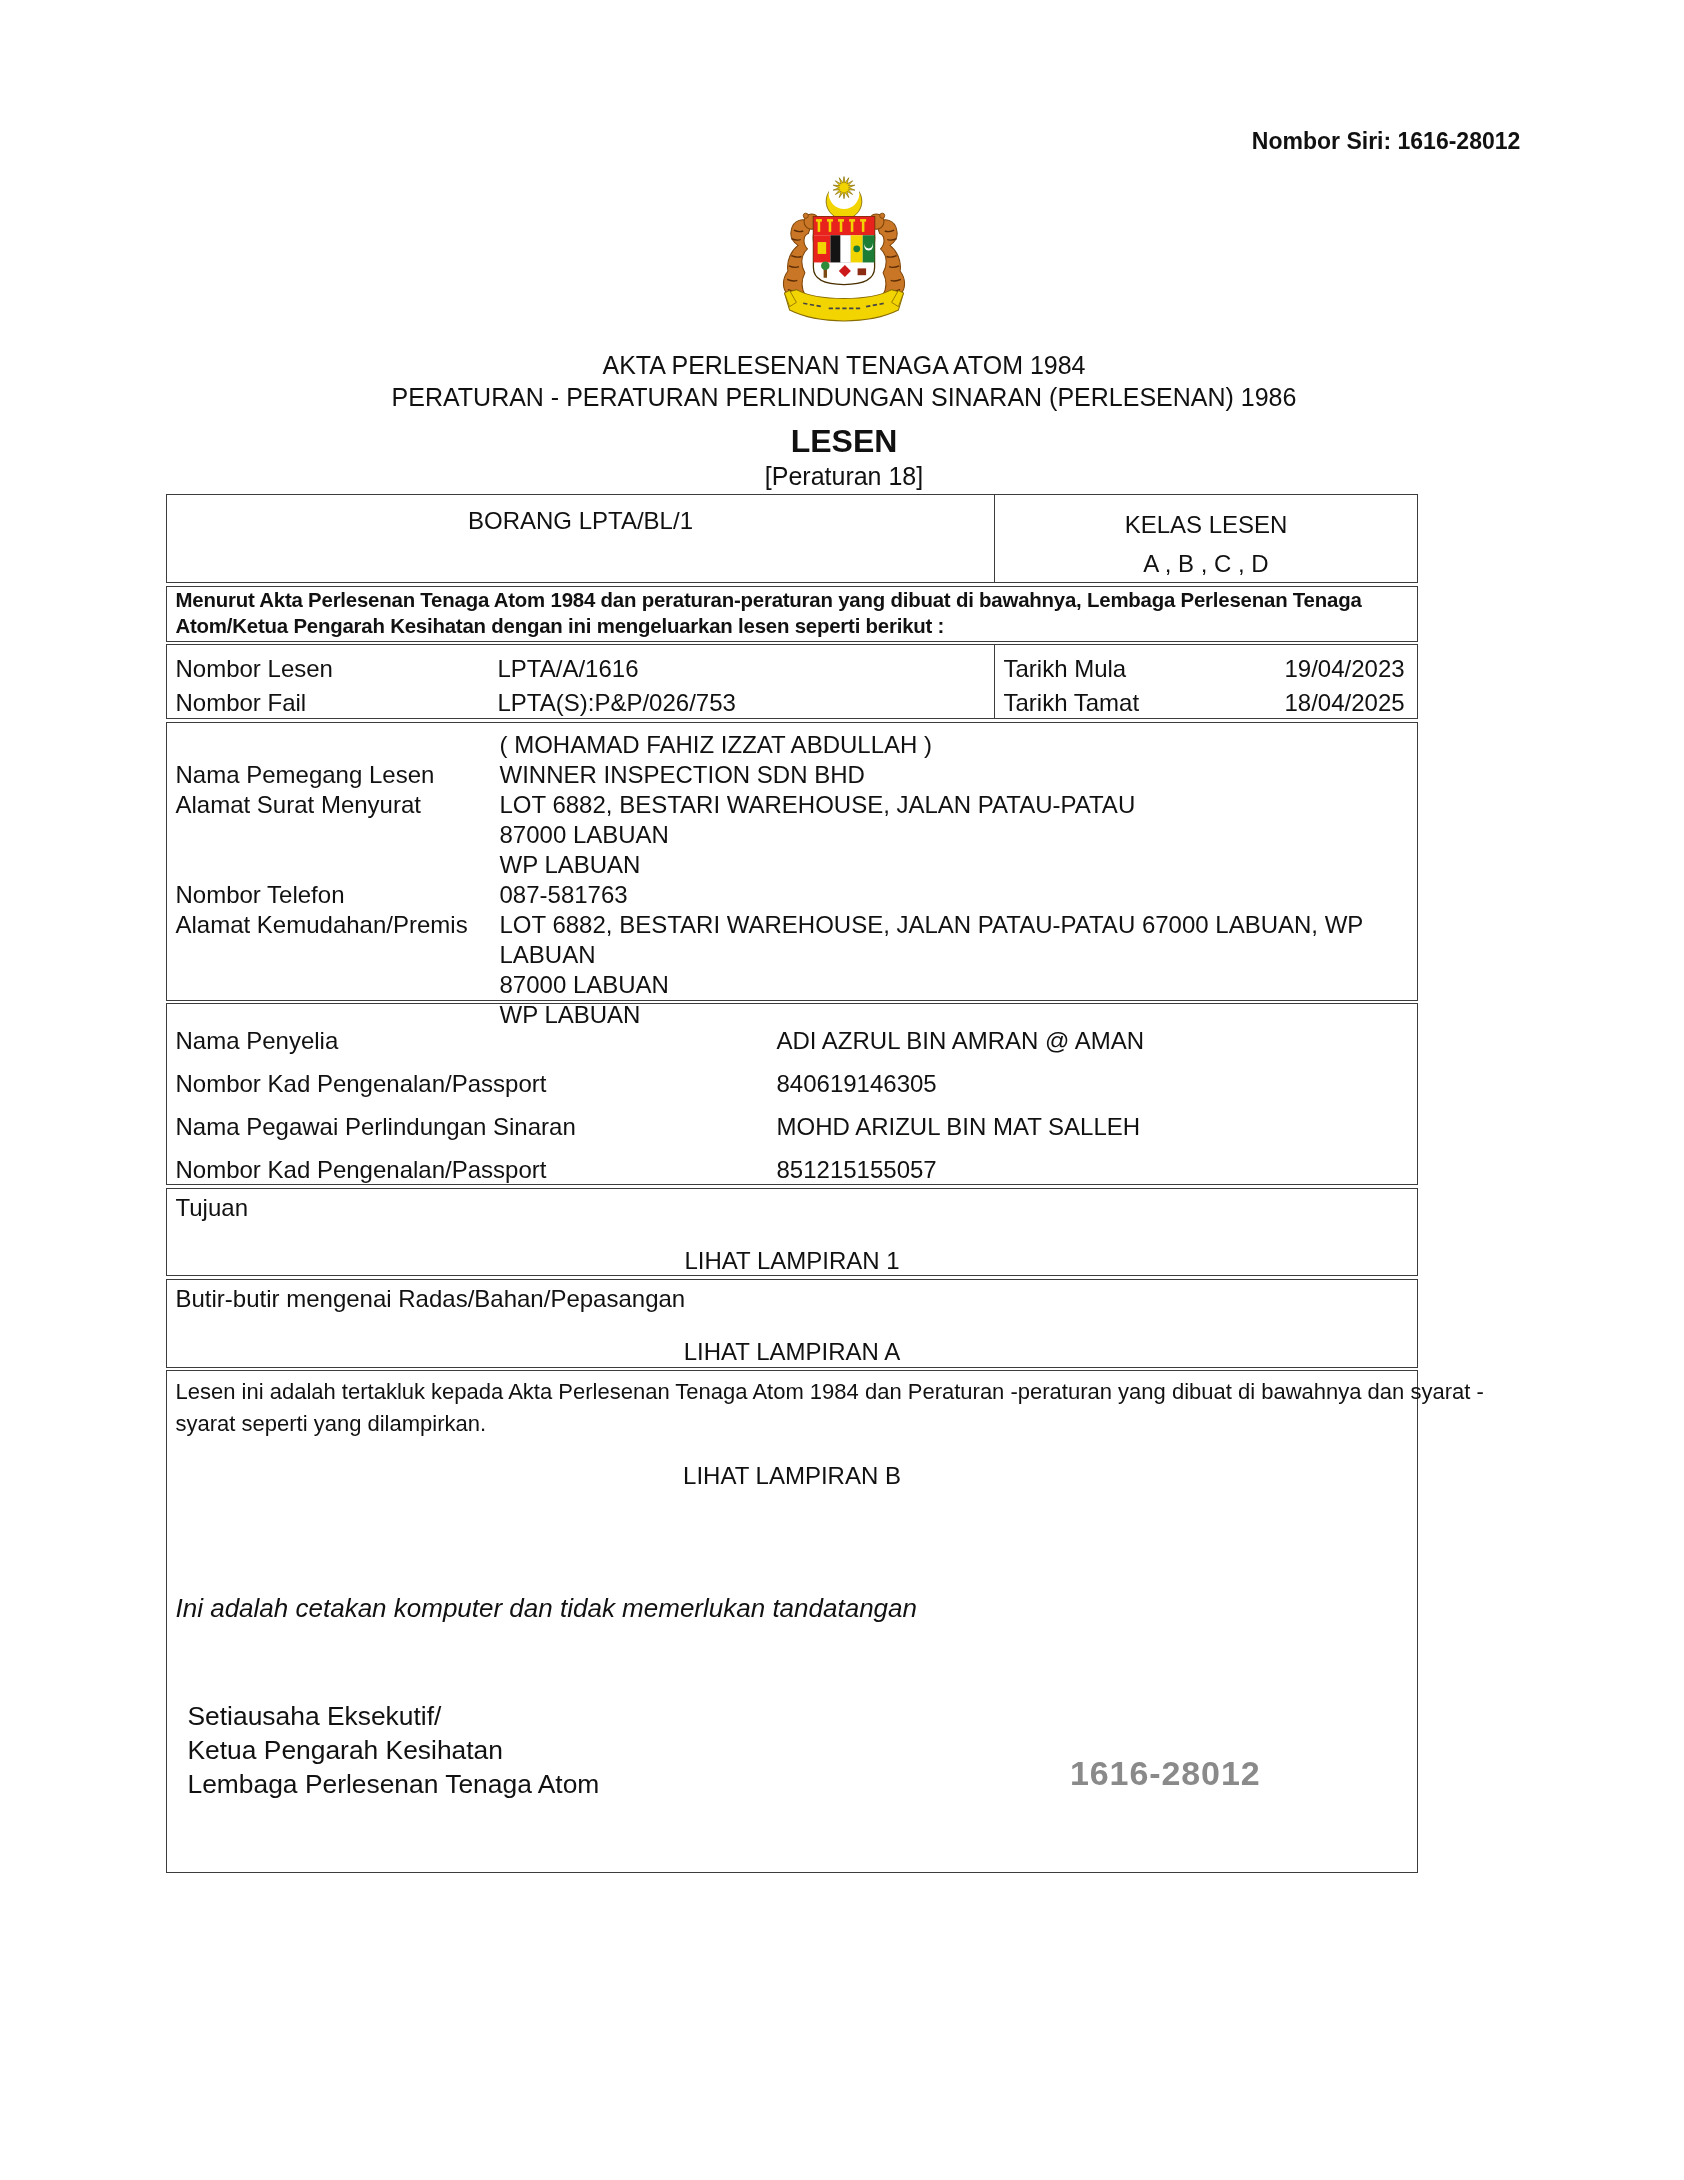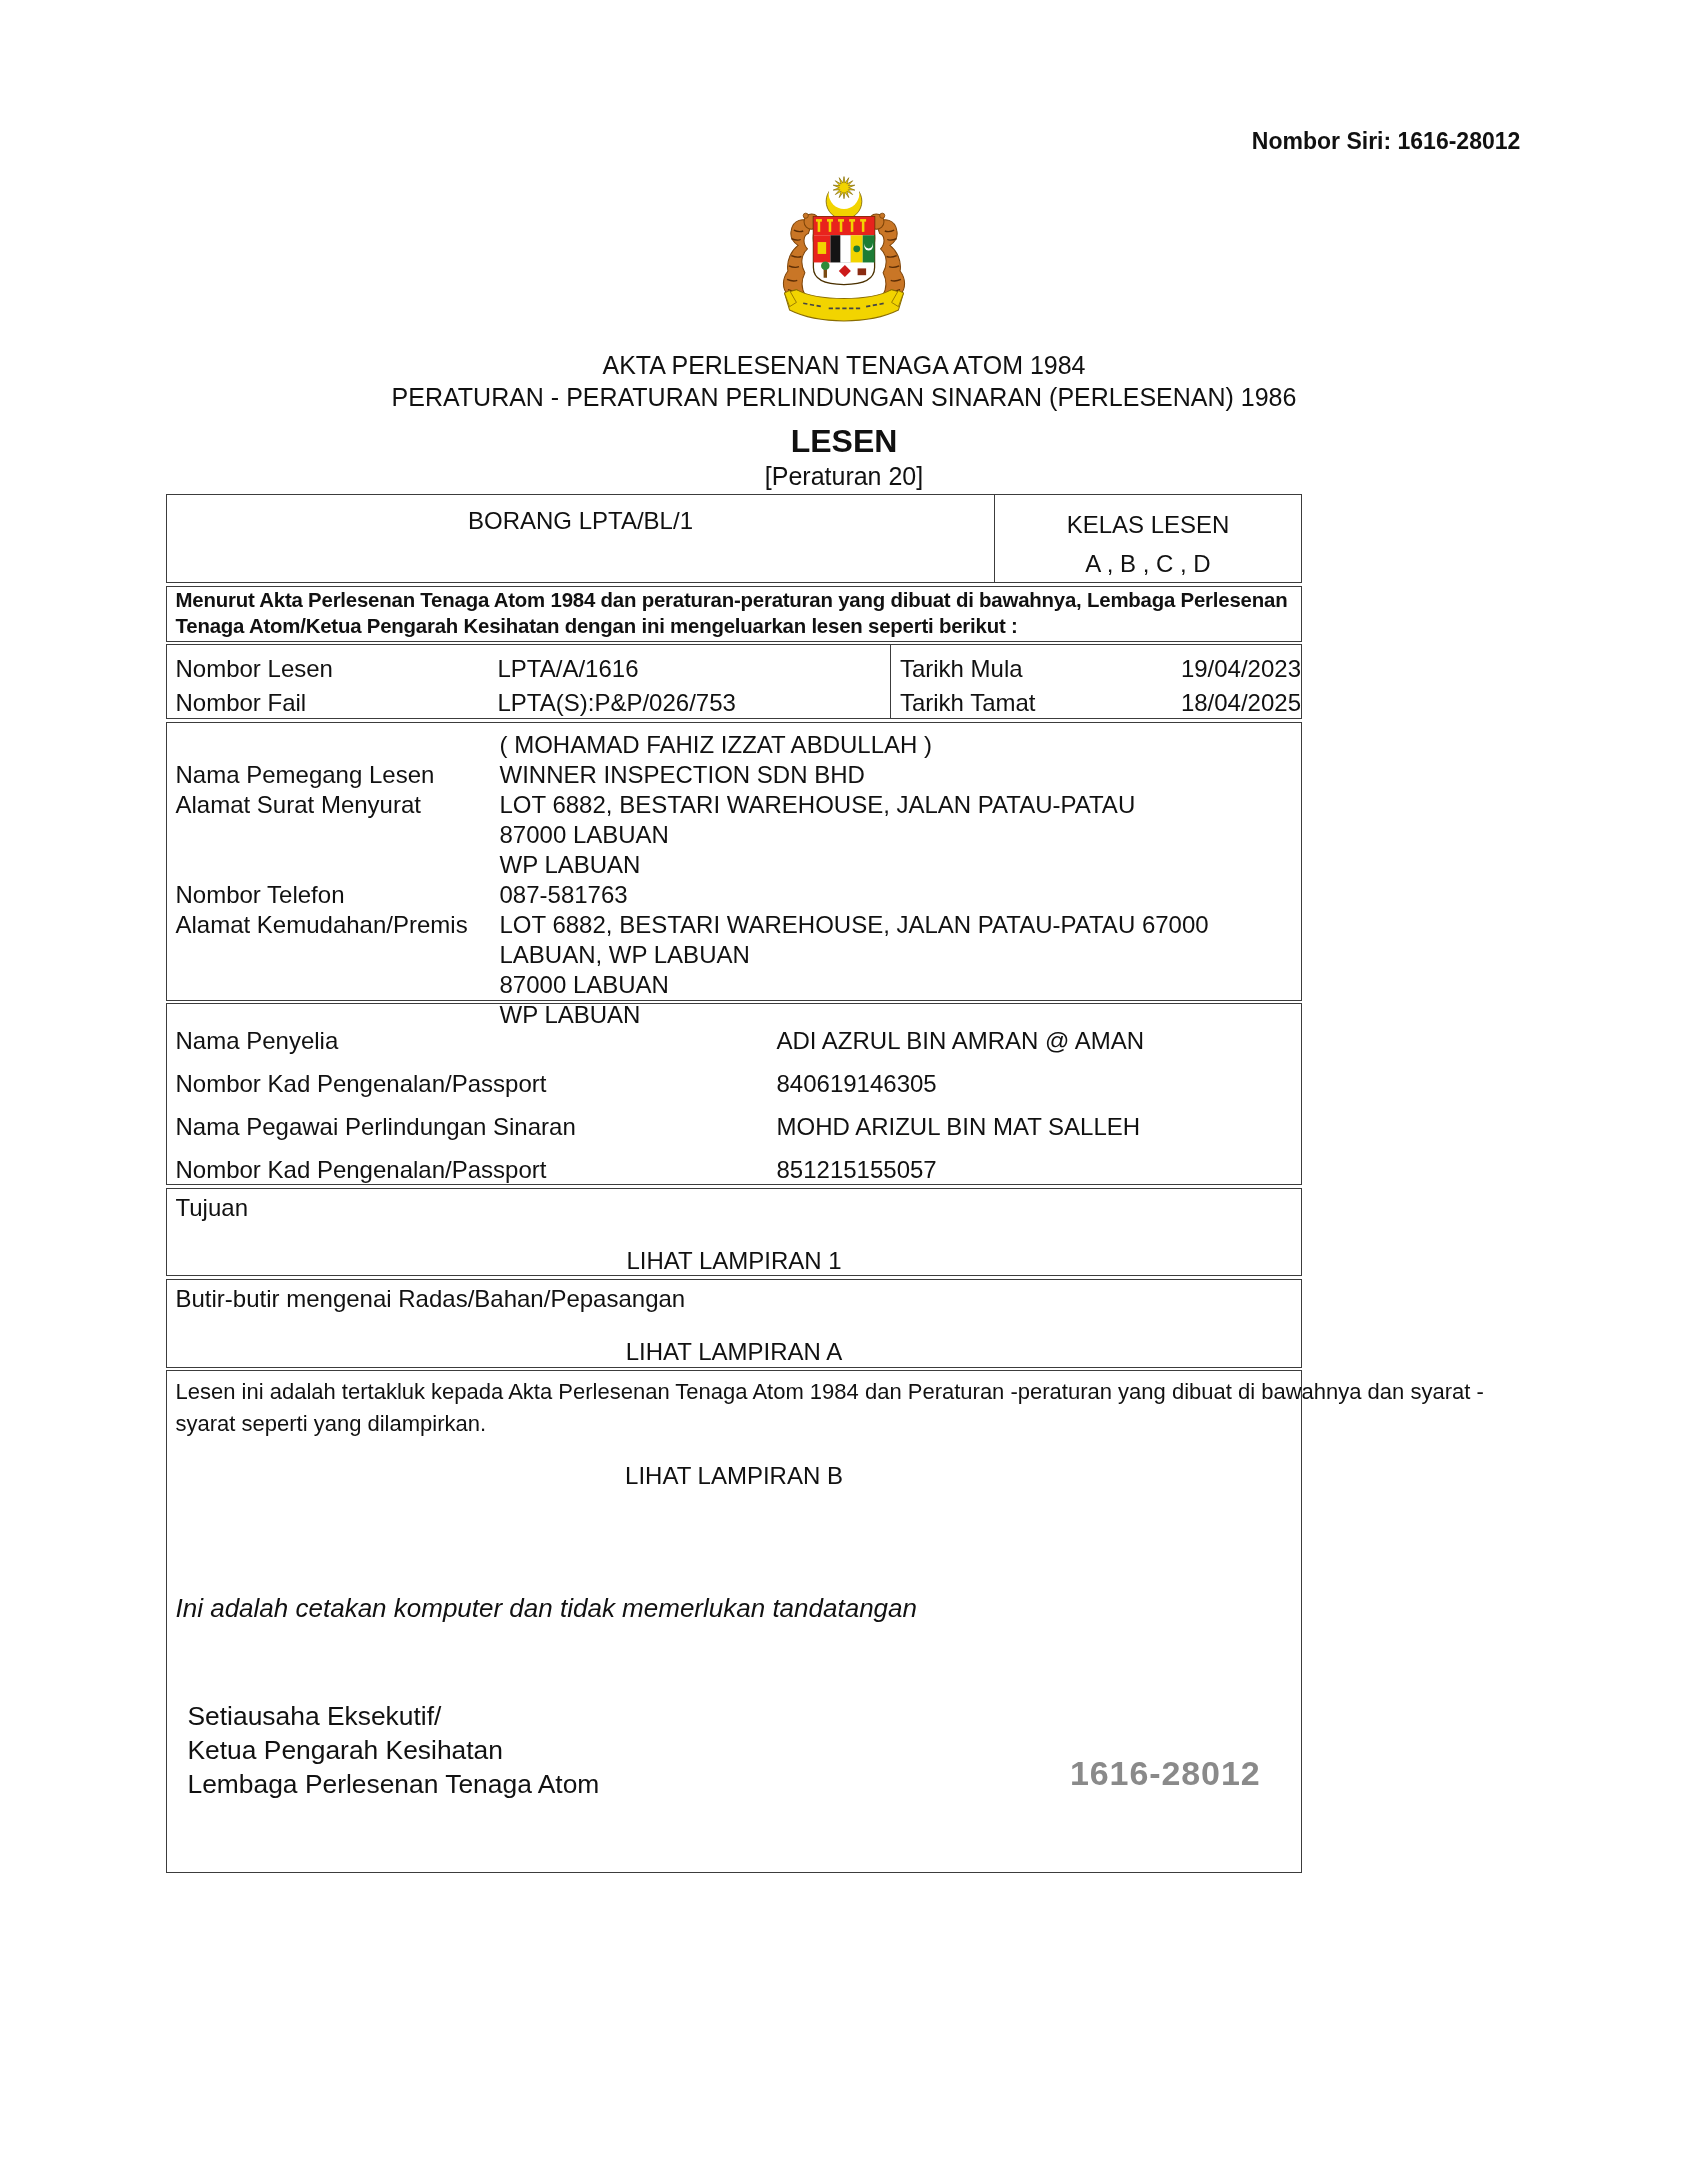--- a/index.html
+++ b/index.html
@@ -10,21 +10,21 @@
   
   .serial{position:absolute;top:128px;right:1.7px;font-weight:bold;font-size:23px;}
   .emblem{position:absolute;top:167px;left:593px;width:170px;height:162px;}
   .titles{position:absolute;top:349px;left:0;width:100%;text-align:center;}
   .title-line{font-size:25px;line-height:32px;}
   .doc-title{font-size:32px;font-weight:bold;line-height:37px;margin-top:10.2px;}
   .regulation{font-size:25px;line-height:29px;margin-top:1.7px;}
 
   
   .table{position:absolute;top:494px;left:0;width:1356px;}
-  .sec{box-sizing:border-box;border:1.7px solid #3c3c3c;background:#fff;width:1136px;}
+  .sec{box-sizing:border-box;border:1.7px solid #3c3c3c;background:#fff;width:1252px;}
   .sec + .sec{margin-top:2.6px;}
   .s1{height:89px;display:flex;}
   .s1 .cell-l{box-sizing:border-box;width:828px;border-right:1.7px solid #3c3c3c;
               text-align:center;padding-top:12px;font-size:24px;}
   .s1 .cell-r{flex:1;text-align:center;padding-top:10.2px;font-size:24px;line-height:39px;}
   .s2{height:56px;padding:1.7px 8.5px;box-sizing:border-box;}
   .s2 p{margin:0;font-weight:bold;font-size:20.4px;line-height:25.6px;letter-spacing:-0.2px;}
   .s3{height:75px;display:flex;}
   .s3 .cell-l{box-sizing:border-box;width:828px;border-right:1.7px solid #3c3c3c;padding:6.8px 0 0 8.5px;}
   .s3 .cell-r{flex:1;padding:6.8px 0 0 8.5px;}
@@ -119,21 +119,21 @@
         <line x1="82" y1="166" x2="120" y2="166"></line>
         <line x1="126" y1="164" x2="148" y2="160"></line>
       </g>
     </g>
   </svg>
 
   <div class="titles">
     <div class="title-line">AKTA PERLESENAN TENAGA ATOM 1984</div>
     <div class="title-line">PERATURAN - PERATURAN PERLINDUNGAN SINARAN (PERLESENAN) 1986</div>
     <div class="doc-title">LESEN</div>
-    <div class="regulation">[Peraturan 20]</div>
+    <div class="regulation">[Peraturan 18]</div>
   </div>
 
   <div class="table">
 
     <div class="sec s1">
       <div class="cell-l">BORANG LPTA/BL/1</div>
       <div class="cell-r">
         <div>KELAS LESEN</div>
         <div>A , B , C , D</div>
       </div>

